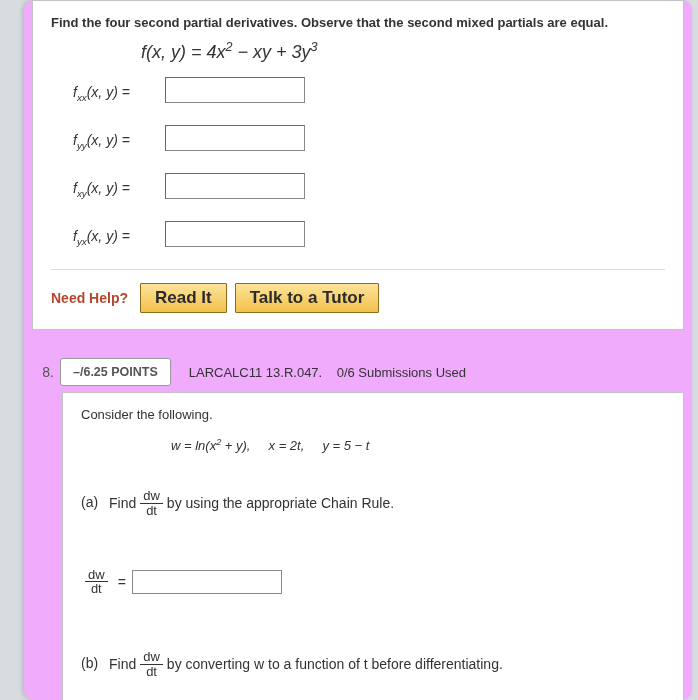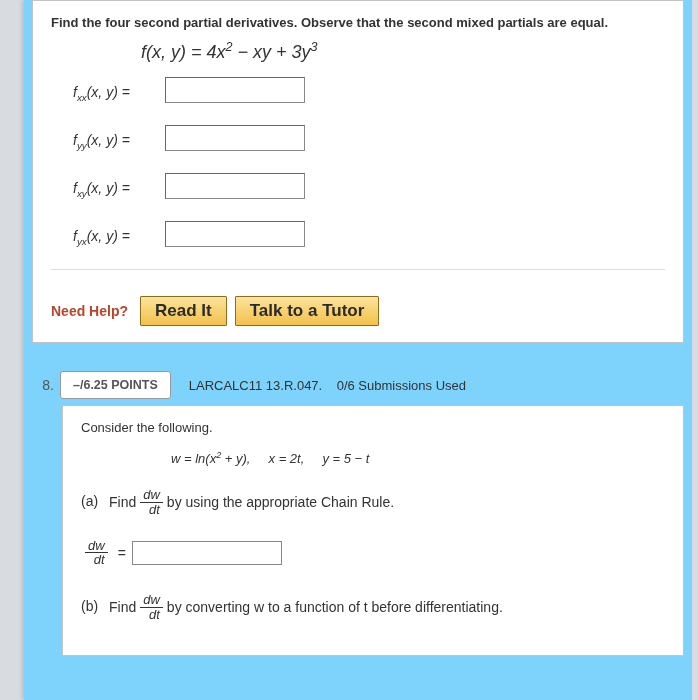--- a/index.html
+++ b/index.html
@@ -5,25 +5,26 @@
     * { box-sizing: border-box; margin: 0; padding: 0; }
     body {
       font-family: Arial, Helvetica, sans-serif;
       background: #d8dce0;
       width: 698px;
       height: 700px;
       color: #333;
       font-size: 14px;
     }
     .page {
-      background: #7dd3fc;
+      background: #f0abfc;
       margin-left: 24px;
       width: 668px;
       height: 700px;
       box-shadow: -2px 0 4px rgba(0,0,0,0.15);
+      border-radius: 10px;
     }
     .q-container {
       background: #fff;
       border: 1px solid #c3c3c3;
       margin: 0 8px;
     }
     .q-body {
       padding: 14px 18px 16px 18px;
     }
     .prompt {
@@ -63,21 +64,21 @@
       color: #b6452d;
       font-weight: bold;
       font-size: 14px;
       margin-right: 12px;
     }
     .help-row {
       display: flex;
       align-items: center;
       margin-top: 20px;
       border-top: 1px solid #ddd;
-      padding-top: 26px;
+      padding-top: 13px;
     }
     .help-btn {
       border: 1px solid #8a6d1f;
       background: linear-gradient(#fce39a, #f3c14b);
       font-size: 17px;
       font-weight: bold;
       padding: 4px 14px;
       margin-right: 8px;
       cursor: pointer;
       color: #2b2b2b;
@@ -106,26 +107,25 @@
       margin-right: 18px;
     }
     .problem-ref {
       font-size: 13px;
       color: #333;
     }
     .problem-ref .bold { font-weight: normal; }
     .sub-letter { margin: 6px 0 8px 0; }
     .frac {
       display: inline-block;
-      text-align: right;
+      text-align: center;
       vertical-align: middle;
-      font-style: italic;
       font-size: 13px;
       line-height: 1.05;
-      margin: 4px 4px;
+      margin: 18px 4px;
     }
     .frac .top { display: block; border-bottom: 1px solid #333; padding: 0 3px; }
     .frac .bot { display: block; padding: 0 3px; }
     .indent { margin-left: 90px; margin-top: 15px; }
     .indent2 { margin-left: 32px; }
     .indent3 { margin-left: 52px; }
     .consider { font-size: 13px; margin-bottom: 10px; }
     .ans-input-b { width: 150px; height: 24px; border:1px solid #888; padding:2px 6px; }
     .row-flex { display:flex; align-items:center; margin:6px 0 14px 0;}
   </style>

